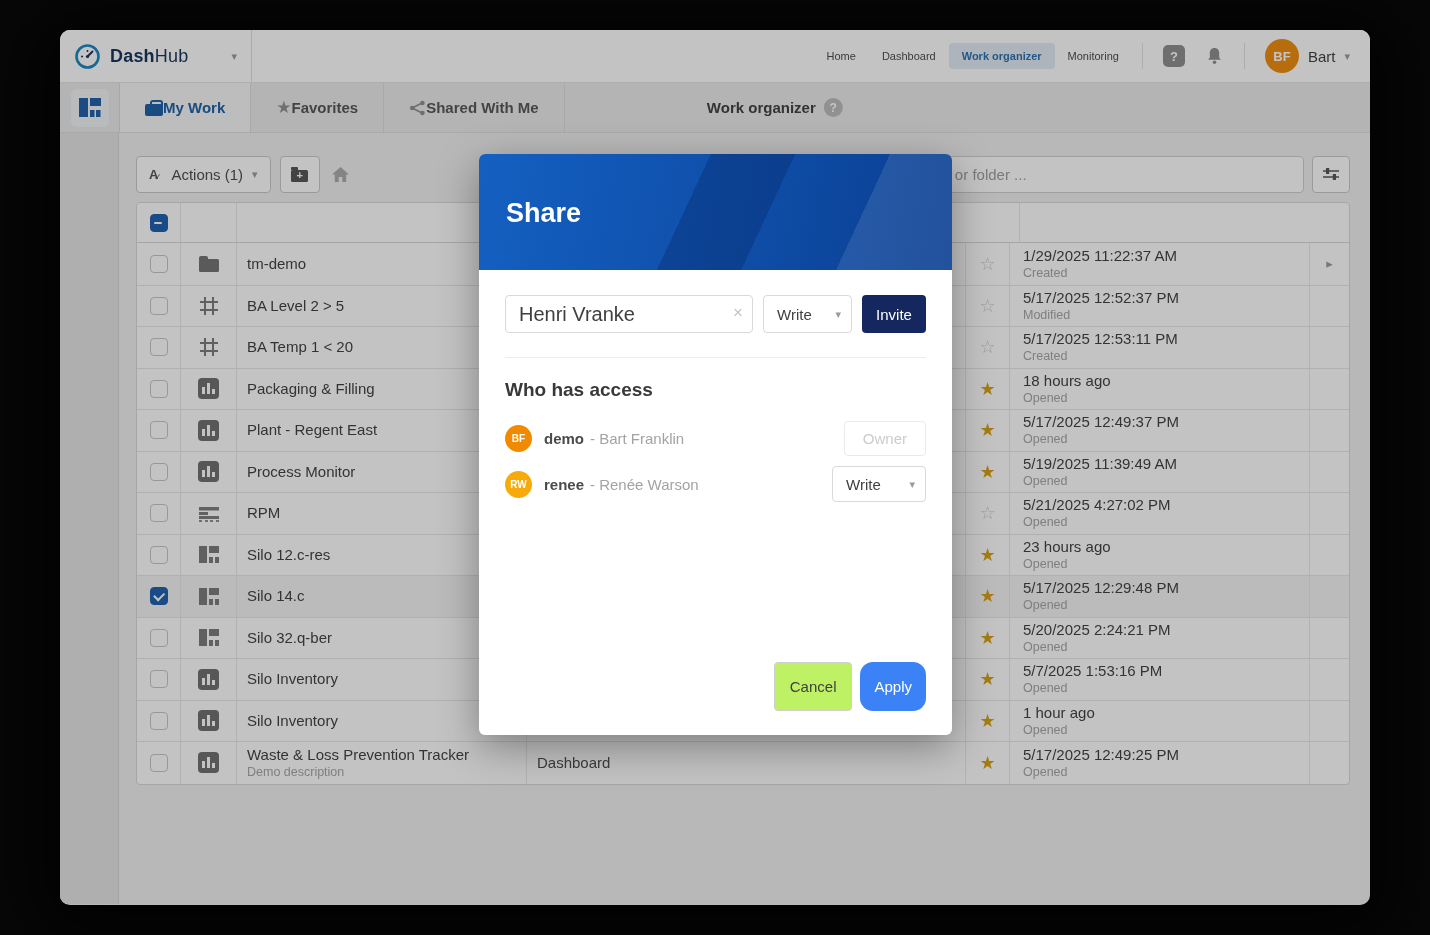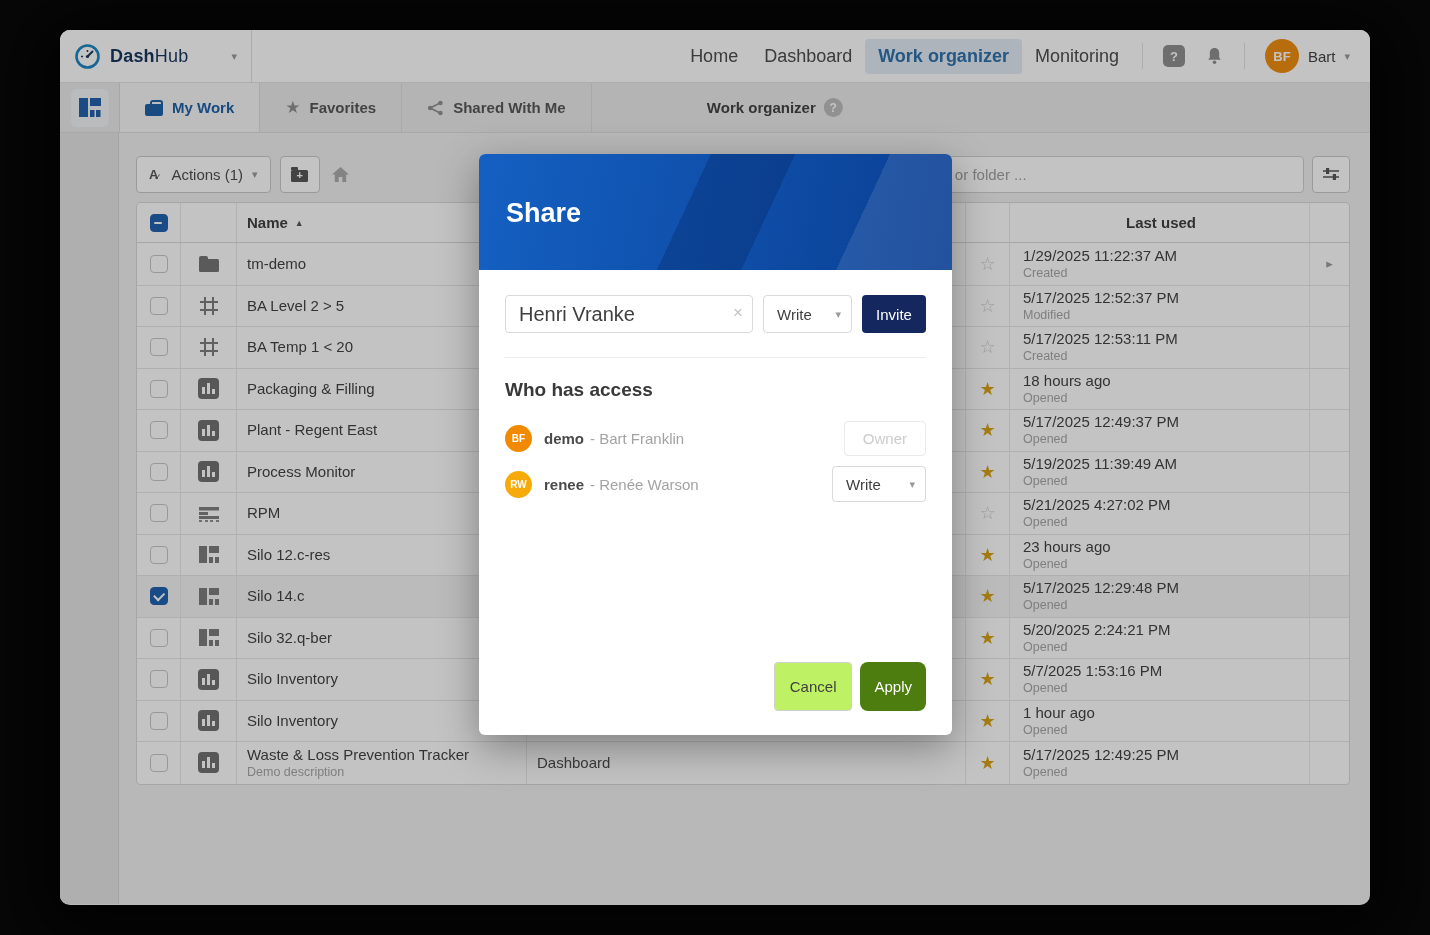--- a/index.html
+++ b/index.html
@@ -15,34 +15,34 @@
     box-shadow:0 10px 70px 25px rgba(0,0,0,0.75);
   }
 
   
   .navbar { height:53px; background:#ffffff; display:flex; align-items:stretch; border-bottom:1px solid #e3e3e3; }
   .brandbox { width:192px; display:flex; align-items:center; gap:9px; padding:0 14px; border-right:1px solid #e0e0e0; }
   .brand-name { font-size:18px; color:#15325b; letter-spacing:.2px; }
   .brand-name b { font-weight:800; }
   .caret { color:#9a9a9a; font-size:11px; }
   .nav-right { margin-left:auto; display:flex; align-items:center; padding-right:14px; }
-  .nav-item { font-size:18px; color:#4a4a4a; padding:7px 13px; border-radius:4px; cursor:pointer; white-space:nowrap; }
+  .nav-item { font-size:11px; color:#4a4a4a; padding:7px 13px; border-radius:4px; cursor:pointer; white-space:nowrap; }
   .nav-item.active { color:#2d6fad; background:#e2ebf5; font-weight:700; }
   .nav-sep { width:1px; height:26px; background:#e2e2e2; margin:0 10px; }
   .nav-iconbtn { padding:0 10px; display:flex; align-items:center; }
   .help-badge { width:22px; height:22px; background:#8e8e8e; border-radius:5px; color:#fff; font-weight:700; font-size:13px; display:flex; align-items:center; justify-content:center; }
   .avatar { width:34px; height:34px; border-radius:50%; background:#f08c0c; color:#fff; font-weight:700; font-size:13px; display:flex; align-items:center; justify-content:center; }
   .userbox { display:flex; align-items:center; gap:9px; padding:0 6px 0 10px; }
   .user-name { font-size:15px; color:#3f3f3f; }
 
   
   .tabbar { height:50px; background:#ebebeb; display:flex; align-items:stretch; position:relative; border-bottom:1px solid #dcdcdc; }
   .rail-btnbox { width:60px; display:flex; align-items:center; justify-content:center; border-right:1px solid #dadada; }
   .rail-btn { width:38px; height:38px; border-radius:6px; background:#f2f4f6; display:flex; align-items:center; justify-content:center; }
-  .tab { display:flex; align-items:center; gap:9px; padding:0 25px; font-size:15px; font-weight:700; color:#555; border-right:1px solid #dcdcdc; cursor:pointer; }
+  .tab { display:flex; align-items:center; gap:0; padding:0 25px; font-size:15px; font-weight:700; color:#555; border-right:1px solid #dcdcdc; cursor:pointer; }
   .tab:first-of-type { border-left:1px solid #dcdcdc; }
   .tab.active { background:#f7f7f7; color:#1b5fa8; }
   .tab-star { font-size:17px; color:#8f8f8f; }
   .page-title { position:absolute; left:50%; top:0; height:100%; display:flex; align-items:center; gap:8px; transform:translateX(-6%); }
   .page-title .t { font-size:15px; font-weight:700; color:#3f3f3f; }
   .q-badge { width:19px; height:19px; border-radius:50%; background:#bdbdbd; color:#fff; font-size:12px; font-weight:700; display:flex; align-items:center; justify-content:center; }
 
   
   .content { display:flex; height:771px; }
   .rail { width:60px; background:#e4e4e4; border-right:1px solid #d6d6d6; }
@@ -129,21 +129,21 @@
   .access-list { margin-top:14px; }
   .access-row { display:flex; align-items:center; height:46px; }
   .acc-avatar { width:27px; height:27px; border-radius:50%; color:#fff; font-size:10px; font-weight:700; display:flex; align-items:center; justify-content:center; flex:0 0 auto; }
   .acc-user { margin-left:12px; font-size:15px; font-weight:700; color:#4a4a4a; }
   .acc-full { margin-left:6px; font-size:15px; color:#a3a3a3; }
   .acc-right { margin-left:auto; }
   .owner-btn { border:1px solid #eaeaea; color:#cccccc; background:#fff; border-radius:4px; font-size:15px; padding:8px 18px; font-family:inherit; }
   .acc-select { width:94px; height:36px; border:1px solid #d9d9d9; border-radius:4px; background:#fff; display:flex; align-items:center; justify-content:space-between; padding:0 10px 0 13px; font-size:15px; color:#3f3f3f; cursor:pointer; }
   .modal-foot { flex:0 0 auto; padding:0 26px 24px 0; display:flex; justify-content:flex-end; gap:8px; }
   .cancel-btn { background:#bef264; border:1px solid #cfcfcf; border-radius:4px; color:#3f3f3f; font-size:15px; padding:8px 15px; font-family:inherit; cursor:pointer; }
-  .apply-btn { background:#4d7c0f; border:none; border-radius:8px; color:#fff; font-size:15px; padding:16px 14px; font-family:inherit; cursor:pointer; }
+  .apply-btn { background:#3b82f6; border:none; border-radius:13px; color:#fff; font-size:15px; padding:16px 14px; font-family:inherit; cursor:pointer; }
 </style>
 </head>
 <body>
 
 <div class="window">
 
   <header class="navbar">
     <div class="brandbox">
       <svg width="27" height="27" viewBox="0 0 27 27">
         <circle cx="13.5" cy="13.5" r="11" fill="none" stroke="#1a84c2" stroke-width="2.6"></circle>
@@ -237,24 +237,20 @@
           </svg>
         </div>
       </div>
 
       <div class="grid">
         <div class="thead">
           <div class="td c-check">
               <span class="cb ind"></span>
             </div>
           <div class="td c-icon"></div>
-          <div class="td c-name" style="flex-direction:row; align-items:center; justify-content:flex-start;">
-            <span class="hd">Name</span>
-              <span class="sort-arrow">▲</span>
-          </div>
           <div class="td c-type"></div>
           <div class="td c-star"></div>
           <div class="td c-used" style="flex-direction:row; align-items:center;">
             <span class="hd">Last used</span>
           </div>
           <div class="td c-arr"></div>
         </div>
         <div id="rows">
             <div class="trow">
               <div class="td c-check">

